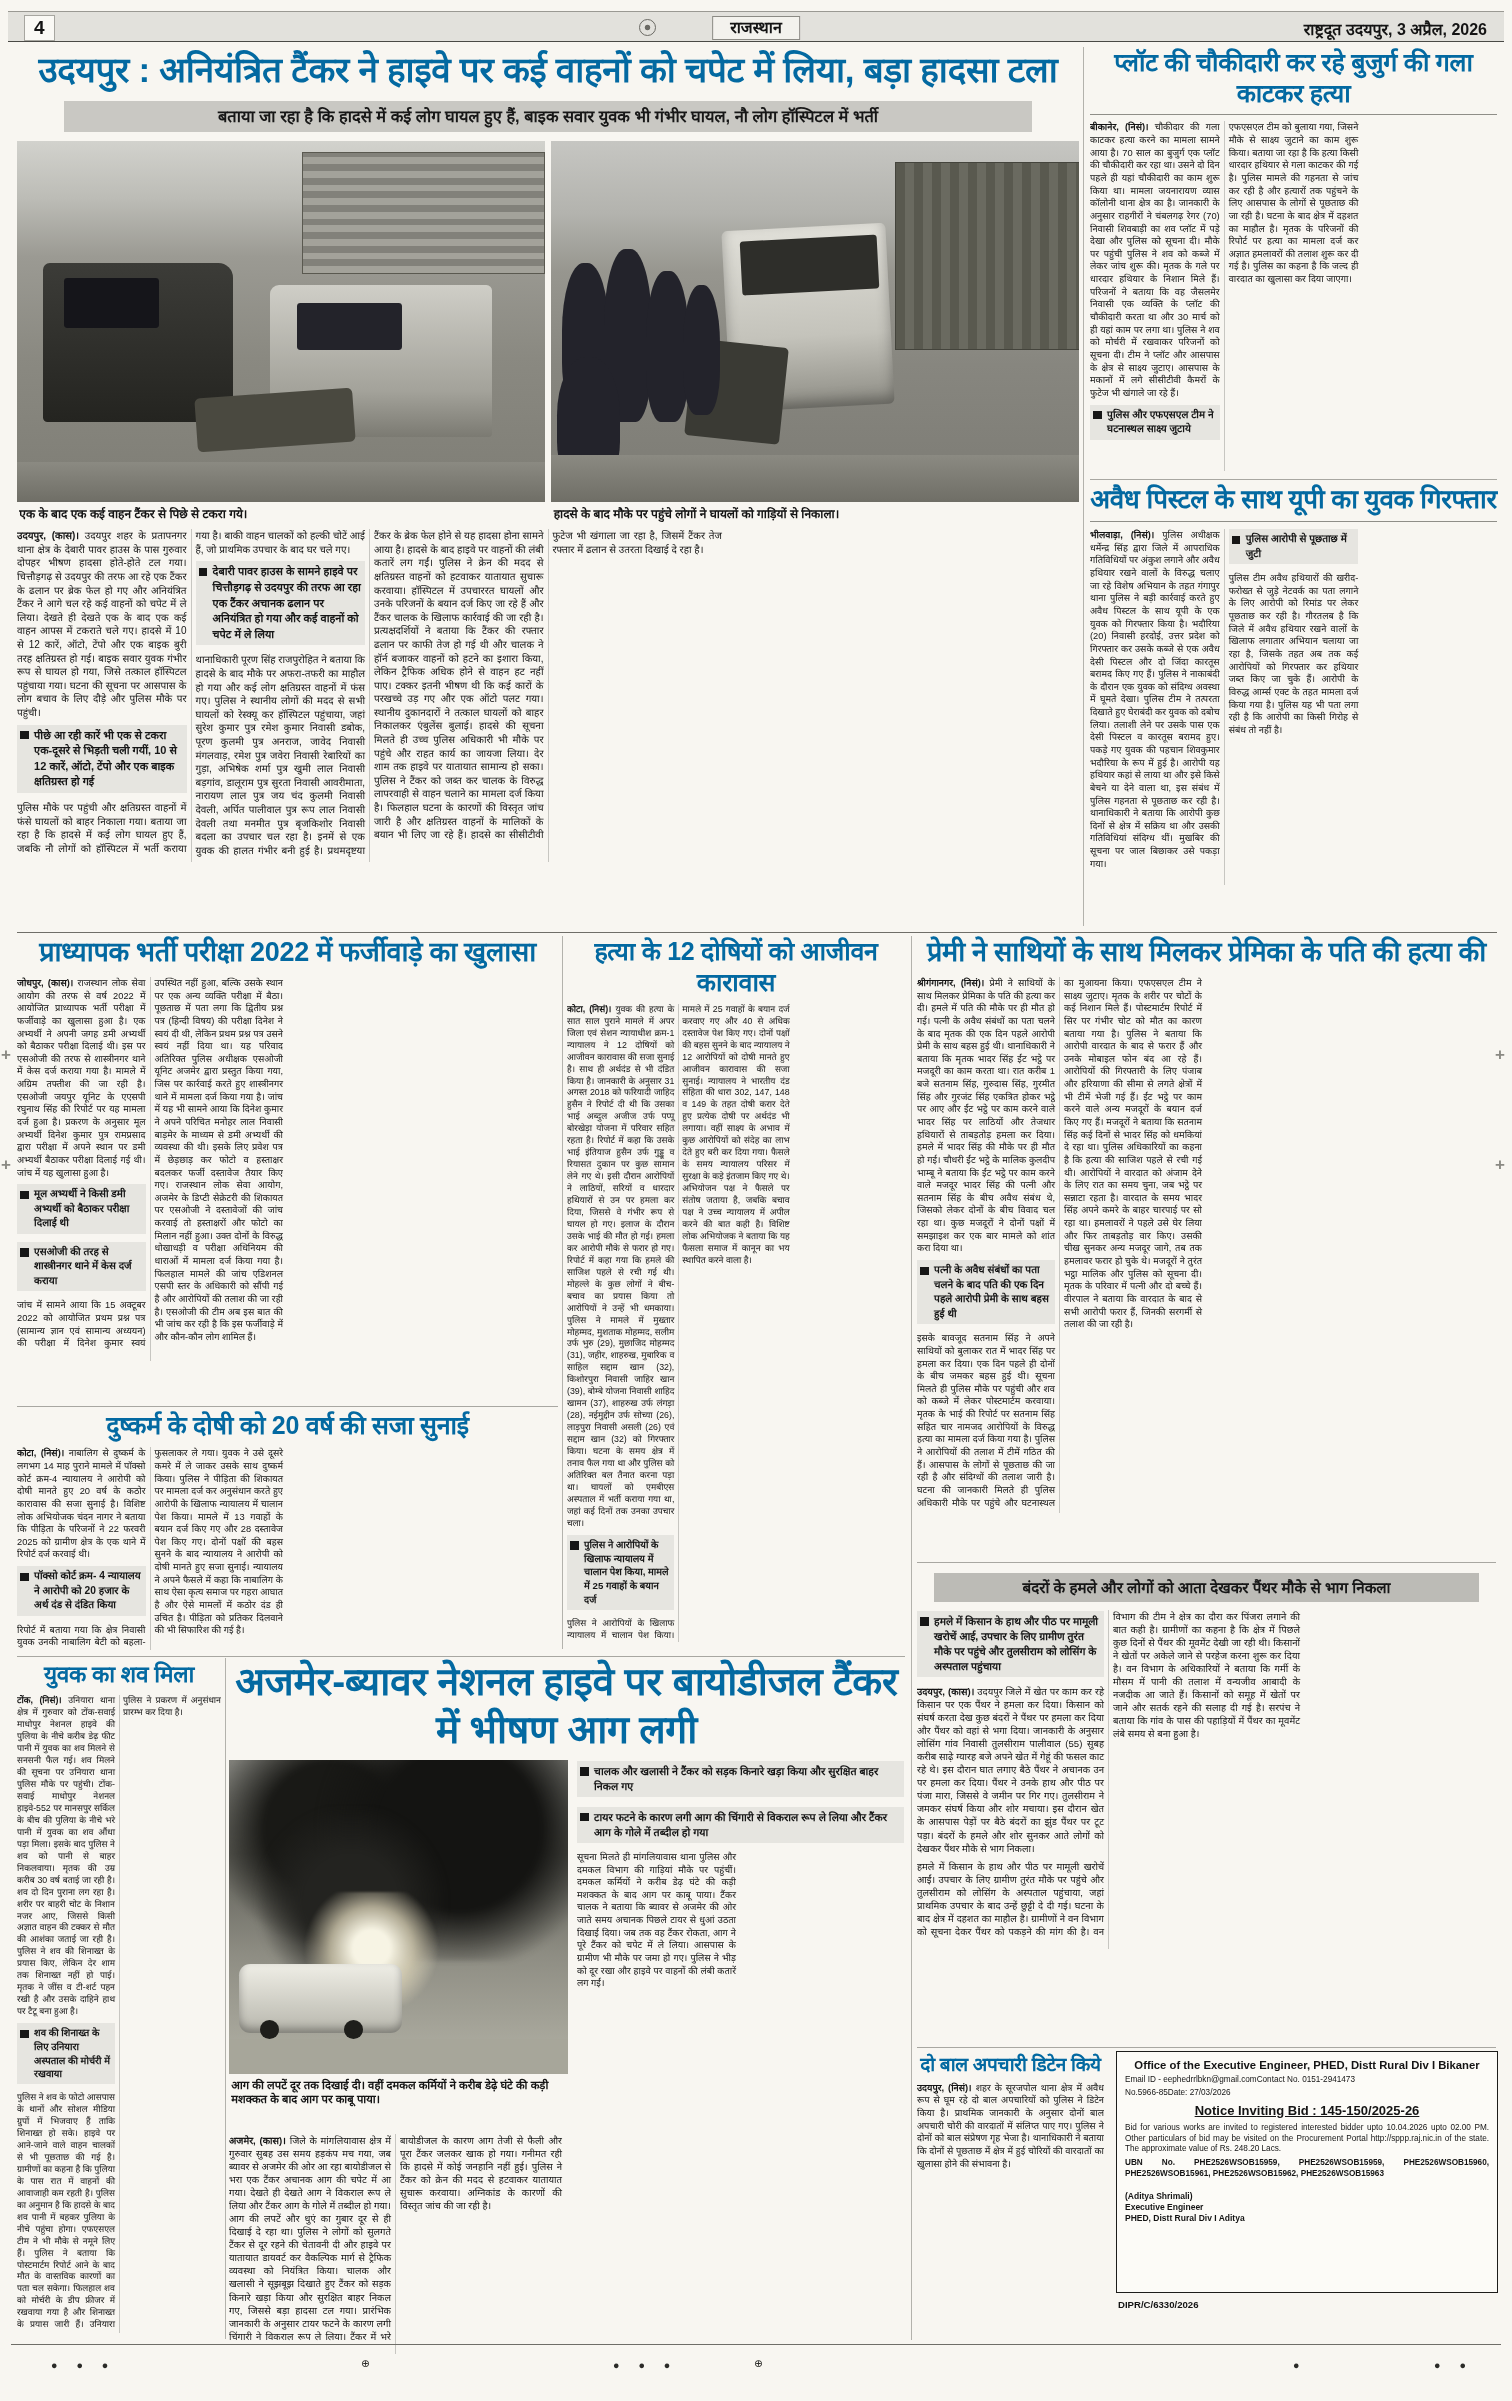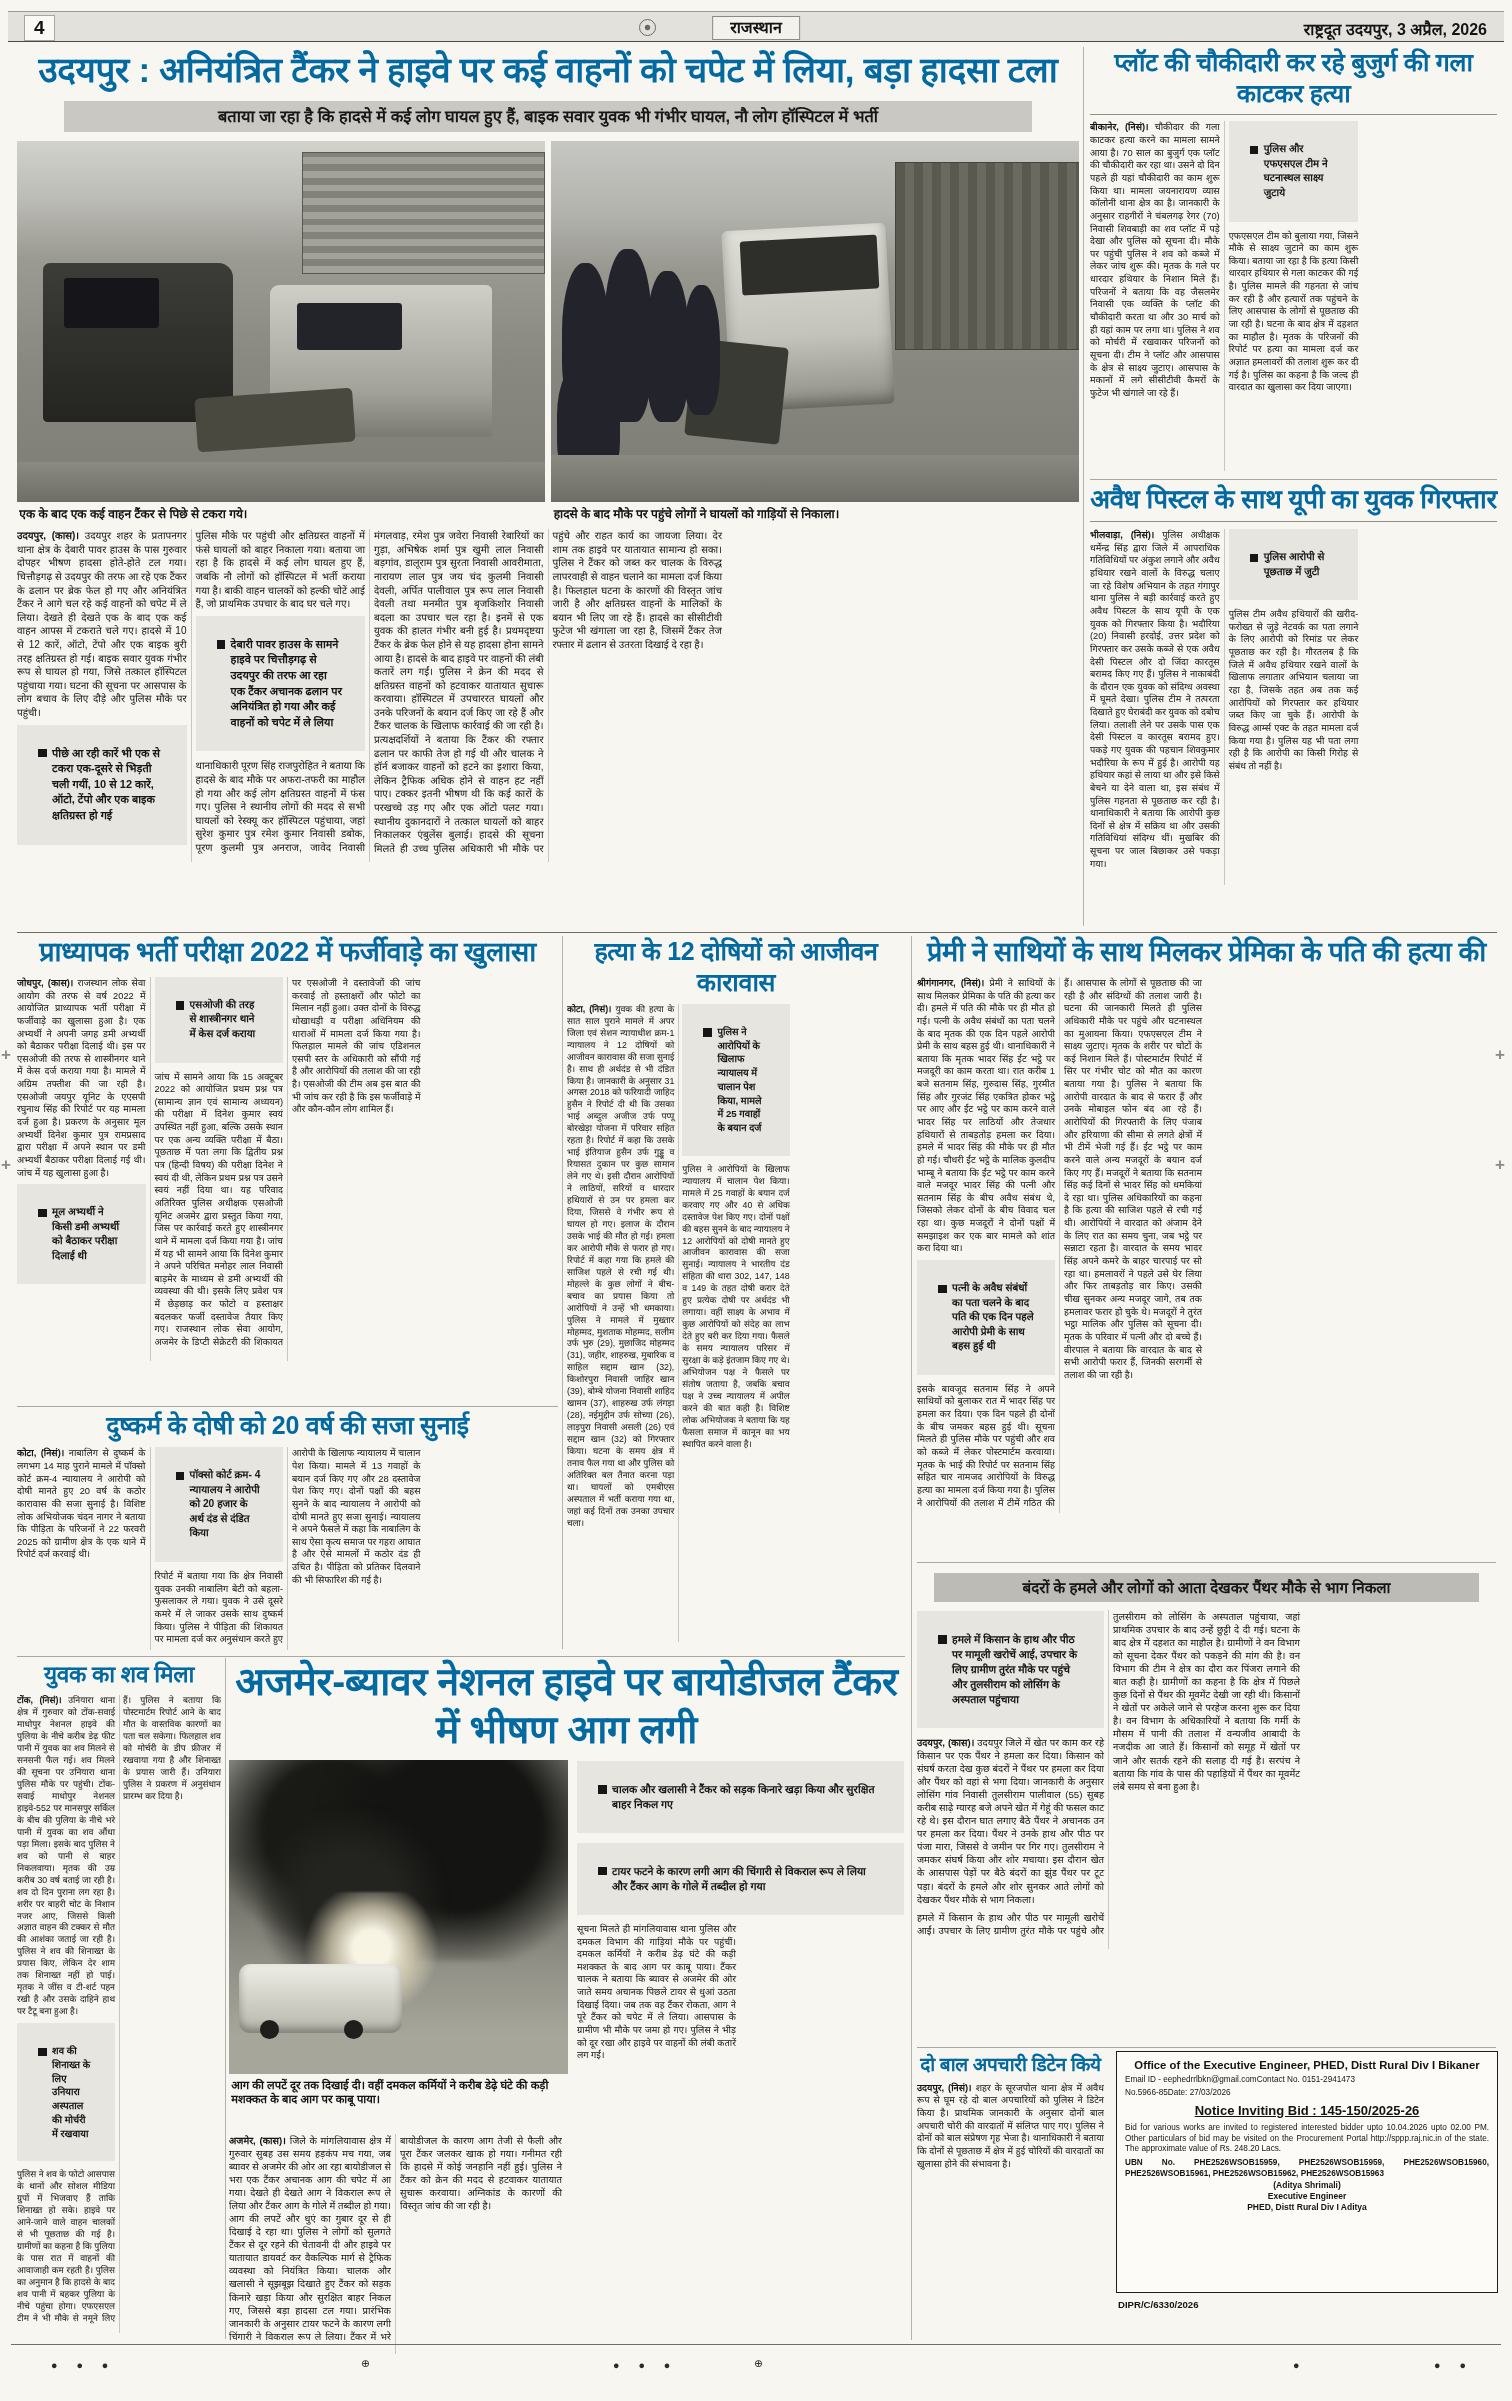--- a/index.html
+++ b/index.html
@@ -21,21 +21,21 @@
     border:0.6px solid #8b8a84; background:#f3f2ed; padding:1.1px 17px; font-size:16px; font-weight:bold; line-height:20.3px;}
   .edition{ position:absolute; right:17px; top:5.6px; font-size:16px; font-weight:bold; }
 
   .art{ position:absolute; }
   .hl{ font-weight:800; text-align:center; line-height:1.22; margin:0; color:#0369a1; letter-spacing:-0.3px;}
   .hl-rule{ border-bottom:0.6px solid #8f8e88; padding-bottom:5.6px; }
   .kicker{ background:#c9c8c3; font-weight:bold; text-align:center; padding:5.1px 8px; line-height:1.25; color:#171717;}
   .cols{ column-gap:9px; column-rule:0.6px solid #c7c6c1; text-align:justify; column-fill:auto; overflow:hidden; line-height:1.36;}
   .cols p{ margin:0 0 5.1px; }
   .dl{ font-weight:bold; }
-  .pbox{ background:#e6e5e0; padding:21px; margin:1.1px 0 8px; font-weight:bold; display:flex; gap:5.6px;
+  .pbox{ background:#e6e5e0; padding:3px; margin:1.1px 0 8px; font-weight:bold; display:flex; gap:5.6px;
     break-inside:avoid; text-align:left; line-height:1.42; font-size:1.1em; color:#161616;}
   .pbox .sq{ flex:none; width:8.5px; height:8.5px; background:#161616; margin-top:3.4px;}
 
   figure{ margin:0; }
   .photo-img{ position:relative; overflow:hidden; width:100%; }
   .caption{ font-weight:bold; background:#f8f6f1; padding:5.1px 4.5px 0 2.3px; font-size:12px; line-height:1.2; text-align:left;}
   .shape{ position:absolute; }
 
   #ph1{ background:linear-gradient(180deg,#c6c6c2 0%,#b3b3ae 20%,#97968f 36%,#87867f 62%,#7c7b74 100%); }
   #ph1 .truck{ right:-5.6px; top:6%; width:36%; height:52%; border:1.7px solid #44443c;
@@ -77,21 +77,21 @@
   .hr{ position:absolute; height:0.6px; background:#a8a7a1; }
   .hr.dark{ height:1.1px; background:#6f6e68; }
 
   .notice{ position:absolute; border:1.7px solid #1d1d1b; background:#fcfbf7; padding:5.6px 8px;
     font-size:8.5px; line-height:1.3; }
   .notice .t1{ font-weight:bold; font-size:11.3px; text-align:center; line-height:1.25;}
   .notice .row{ display:flex; font-size:8.2px; margin-top:2.8px;}
   .notice .nib{ font-weight:bold; font-size:13px; text-align:center; margin:4px 0 3.4px; text-decoration:underline;}
   .notice .nb{ text-align:justify; font-size:8.2px; }
   .notice .ubn{ text-align:justify; font-size:8.2px; margin-top:3.4px; font-weight:bold;}
-  .notice .sig{ text-align:center; font-weight:bold; margin-top:0; line-height:1.3; font-size:8.5px;}
+  .notice .sig{ text-align:left; font-weight:bold; margin-top:11px; line-height:1.3; font-size:8.5px;}
   .dipr{ position:absolute; font-weight:bold; font-size:9.6px; }
 
   .dotrow span{ position:absolute; font-size:10.7px; color:#2b2b28; letter-spacing:8px; }
   .reg{ position:absolute; font-size:17px; color:#8b8a84; font-weight:bold; }
 </style>
 </head>
 <body>
 
 <div id="paper">
 

